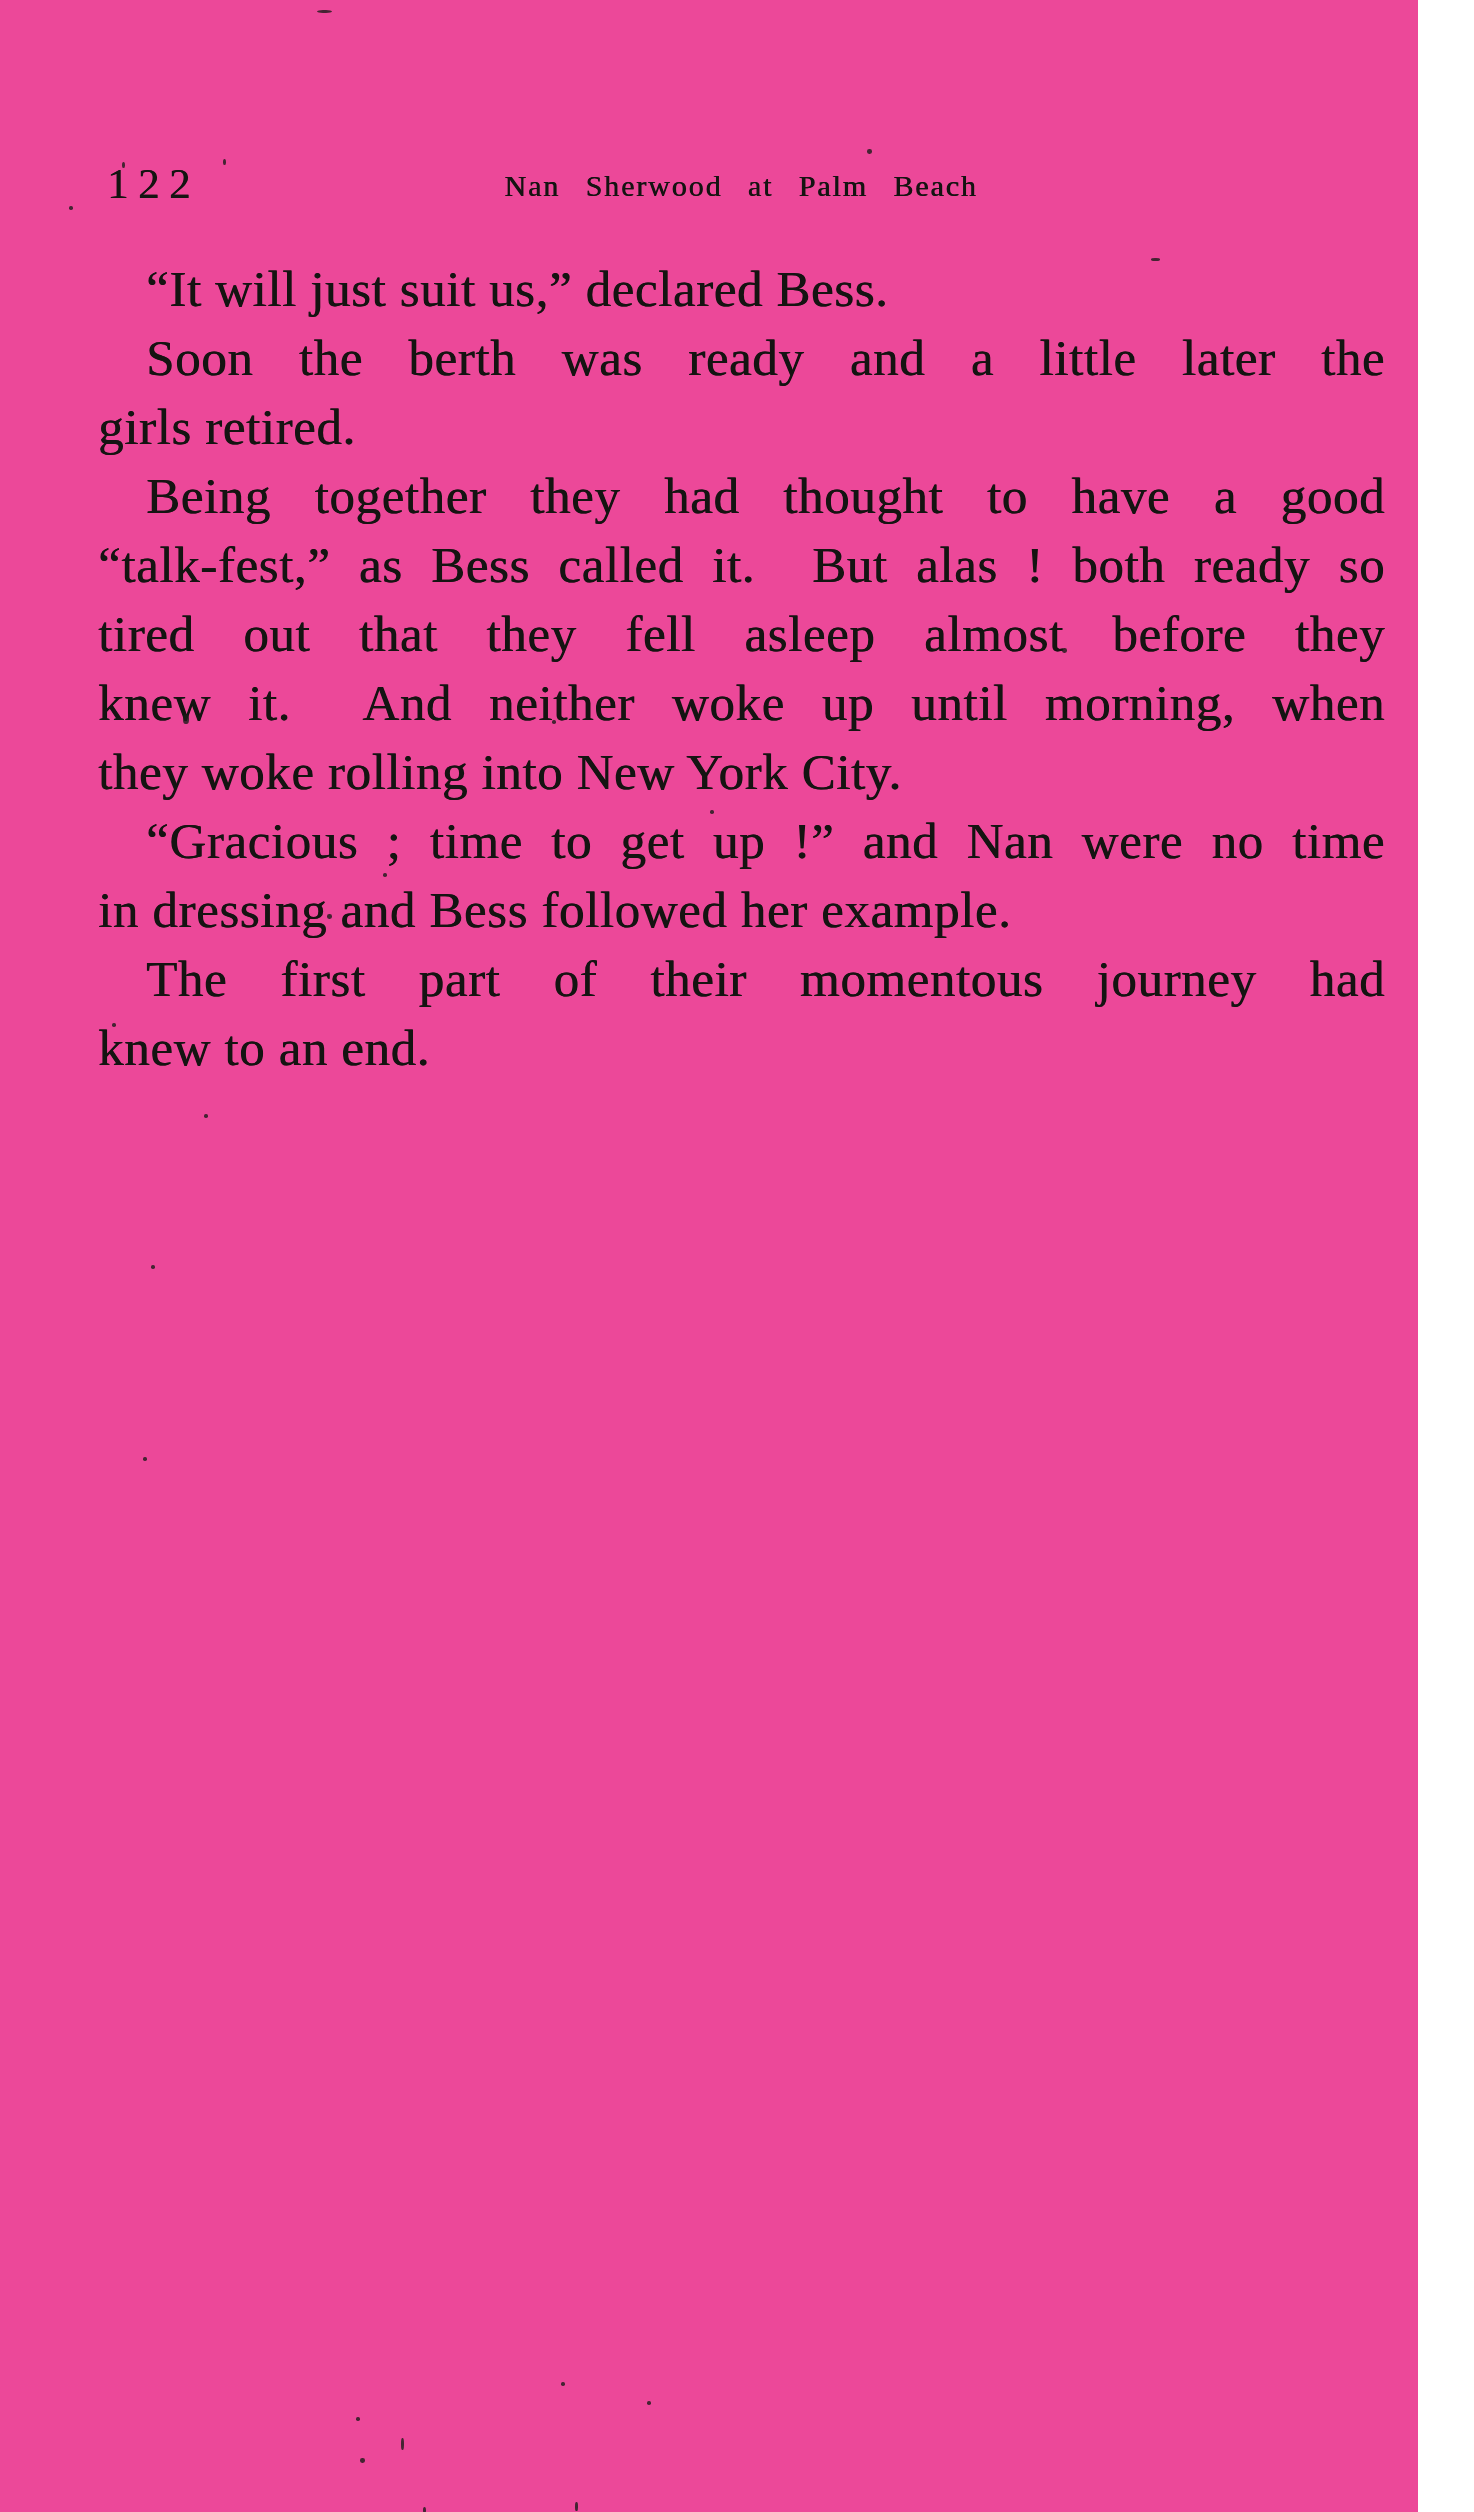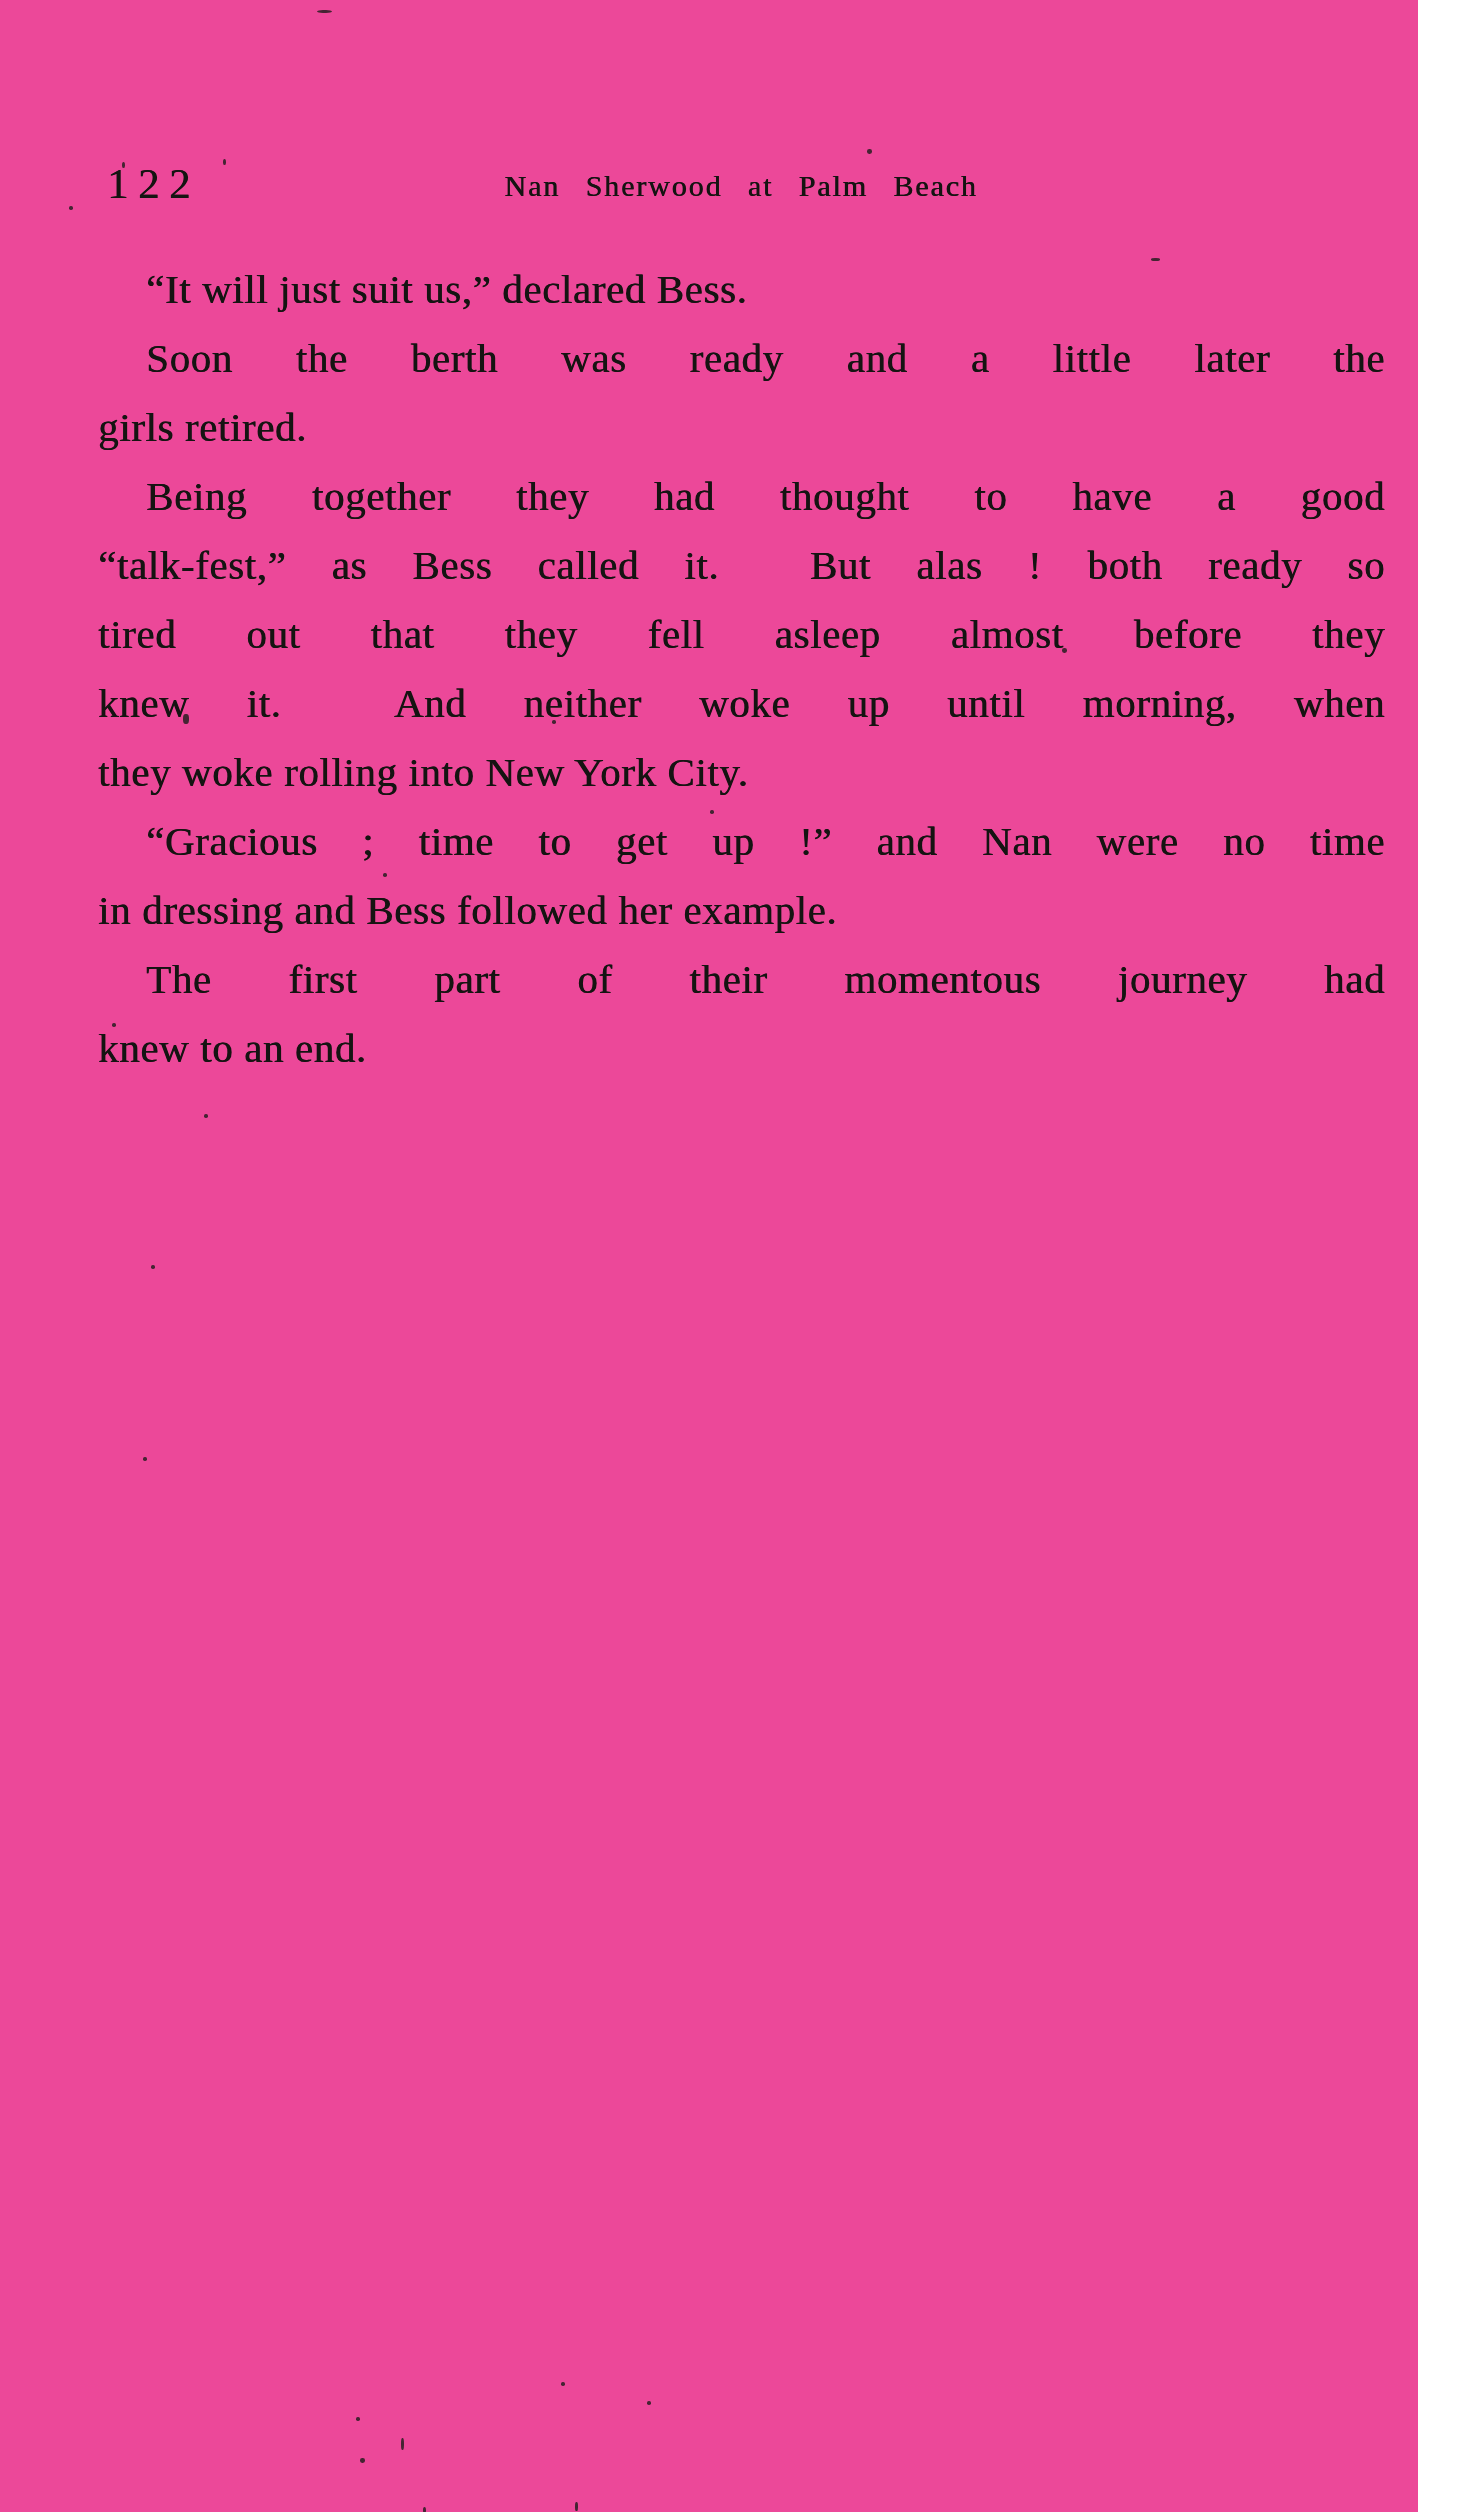--- a/index.html
+++ b/index.html
@@ -31,21 +31,21 @@
     font-size: 30px;
     letter-spacing: 1.9px;
     word-spacing: 16px;
     white-space: nowrap;
     margin-left: 32px;
   }
 
   .body { position: absolute; left: 98px; top: 255px; width: 1287px; }
 
   .line {
-    font-size: 41px;
+    font-size: 51px;
     line-height: 69px;
     letter-spacing: 0.6px;
     white-space: pre-wrap; 
   }
   .line.j { text-align: justify; text-align-last: justify; }
   .line.indent { text-indent: 48px; }
 
   .speck {
     position: absolute;
     background: #1c1b19;

